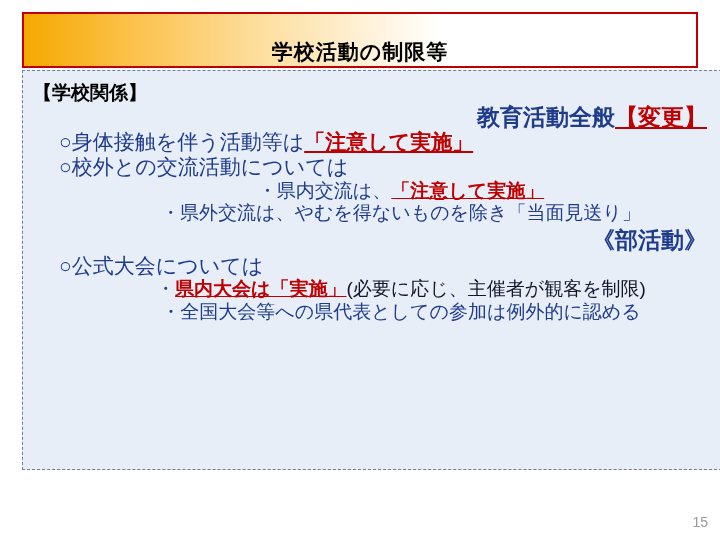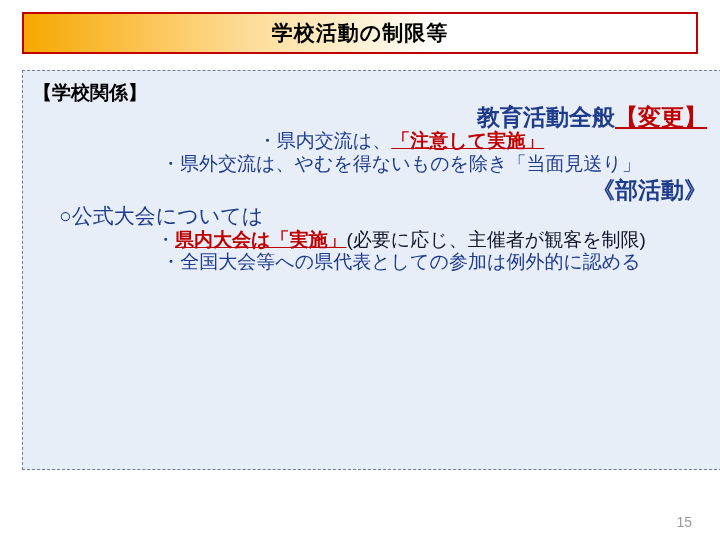--- a/index.html
+++ b/index.html
@@ -14,26 +14,26 @@
     overflow: hidden;
     position: relative;
   }
 
   
   #title-banner {
     position: absolute;
     left: 22px;
     top: 12px;
     width: 676px;
-    height: 42px;
+    height: 56px;
     box-sizing: border-box;
     border: 2px solid #c00000;
     background: linear-gradient(to right, #f5a800 0%, #fbc14a 16%, #fddd9a 34%, #ffffff 62%, #ffffff 100%);
     display: flex;
-    align-items: center;
+    align-items: flex-end;
     justify-content: center;
   }
   #title-text {
     font-size: 21px;
     font-weight: bold;
     color: #000000;
     letter-spacing: 1px;
   }
 
   
@@ -96,42 +96,48 @@
   .navy-plain {
     color: #0f172a;
   }
   .sec-gap {
     margin-top: 4px;
   }
 
   
   #page-number {
     position: absolute;
-    right: 28px;
+    right: 12px;
     bottom: 10px;
     font-size: 14px;
     color: #9a9a9a;
   }
 </style>
 </head>
 <body>
 
 <div id="title-banner">
   <span id="title-text">学校活動の制限等</span>
 </div>
 
 <div id="content-box">
 
   <div class="line head-plain">【学校関係】</div>
 
   <div class="line head-navy">
     <span>教育活動全般</span><span class="accent">【変更】</span>
   </div>
 
+  <div class="line lvl1">
+    <span>○</span><span>身体接触を伴う活動等は</span><span class="red-ul">「注意して実施」</span>
+  </div>
 
+  <div class="line lvl1">
+    <span>○</span><span>校外との交流活動については</span>
+  </div>
 
   <div class="line lvl2">
     <span>・</span><span>県内交流は、</span><span class="red-ul">「注意して実施」</span>
   </div>
 
   <div class="line lvl2">
     <span>・</span><span>県外交流は、やむを得ないものを除き「当面見送り」</span>
   </div>
 
   <div class="line head-navy sec-gap">《部活動》</div>

